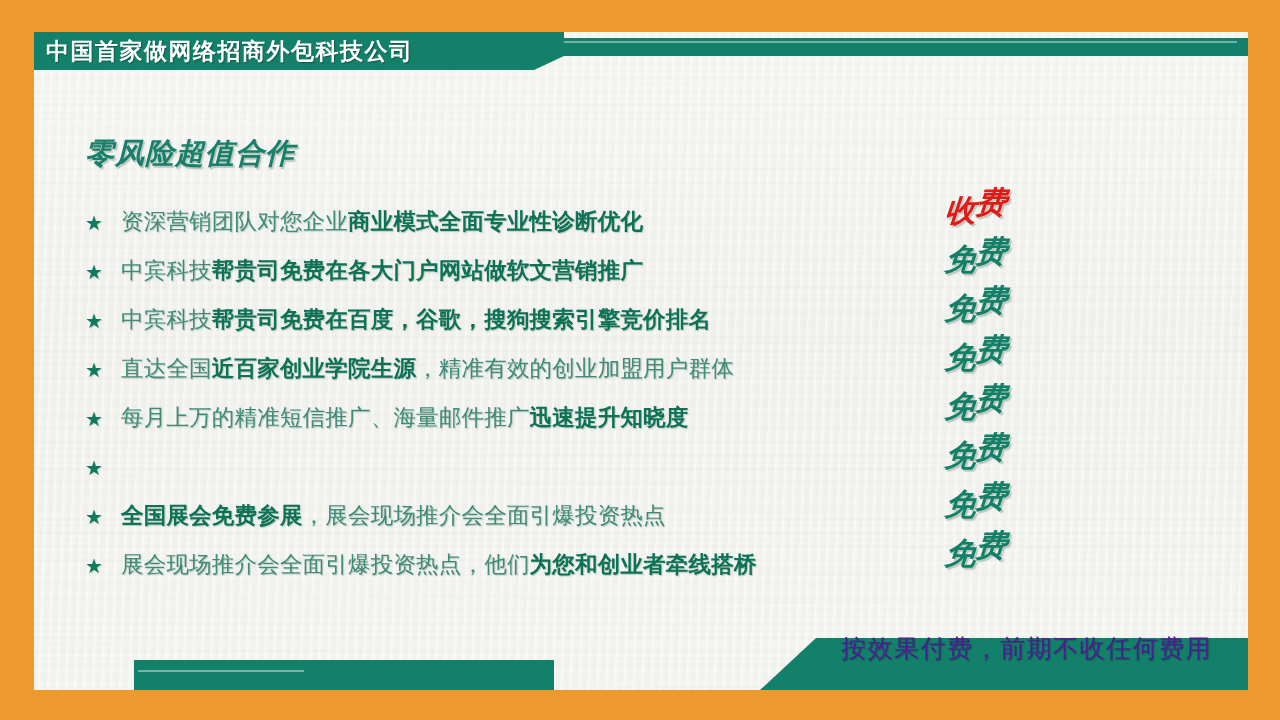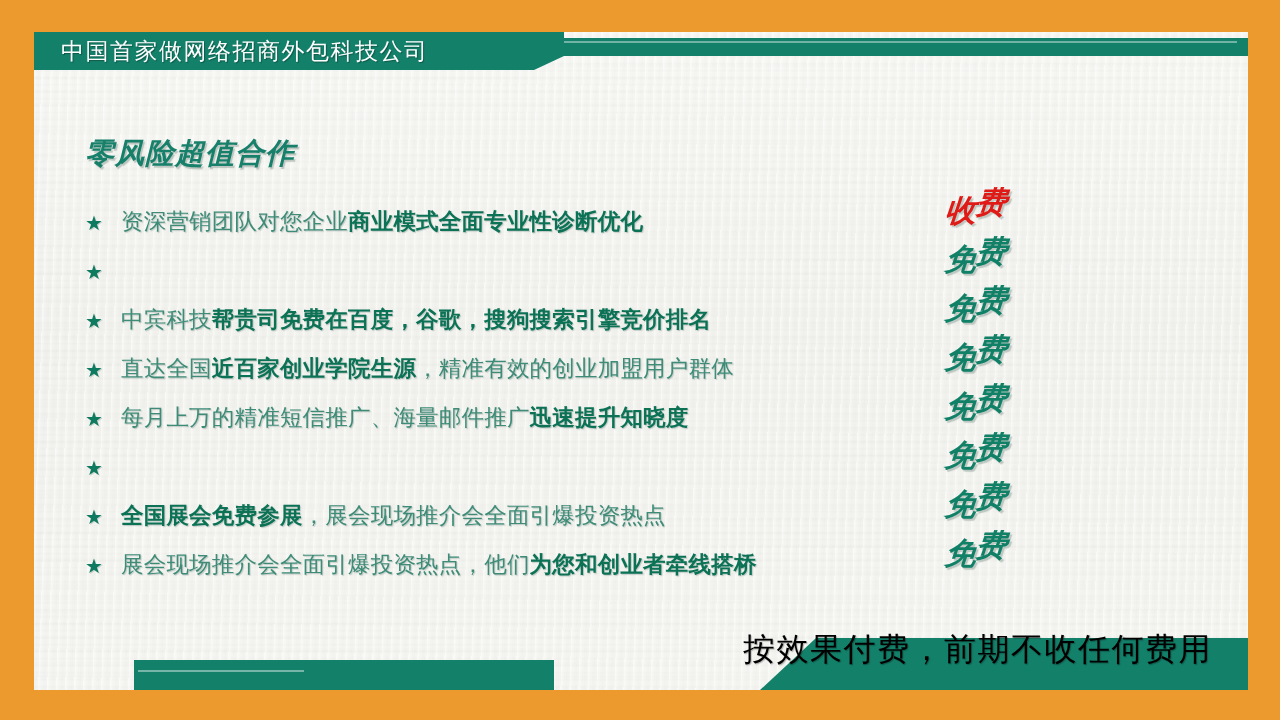--- a/index.html
+++ b/index.html
@@ -54,22 +54,22 @@
   }
   .hdr-tail{
     position:absolute; left:505px; top:6px; width:709px; height:18px;
     background:#13806A;
   }
   .hdr-tail-line{
     position:absolute; left:513px; top:9px; width:690px; height:2px;
     background:rgba(255,255,255,0.40);
   }
   .hdr-title{
-    position:absolute; left:27px; top:4px;
-    font-size:23px; font-weight:normal; color:#FFFFFF;
+    position:absolute; left:12px; top:4px;
+    font-size:23px; font-weight:bold; color:#FFFFFF;
     letter-spacing:1.5px;
     text-shadow:1px 1px 1px rgba(0,0,0,0.30);
     white-space:nowrap;
   }
 
   
   .sec-title{
     position:absolute; left:85px; top:134px;
     font-size:29px; font-weight:bold; color:#17806A;
     letter-spacing:1px;
@@ -138,22 +138,22 @@
   }
   .ftr-tail2{
     position:absolute; left:102px; bottom:0; width:420px; height:30px;
     background:#13806A;
   }
   .ftr-line{
     position:absolute; left:106px; bottom:18px; width:166px; height:2px;
     background:rgba(255,255,255,0.42);
   }
   .ftr-text{
-    position:absolute; right:36px; bottom:18px;
-    font-size:32px; color:#000000; font-weight:normal;
+    position:absolute; right:36px; bottom:25px;
+    font-size:25px; color:#4c1d95; font-weight:normal;
     letter-spacing:1.5px; white-space:nowrap;
     text-shadow:1px 1px 1px rgba(0,0,0,0.28);
   }
 </style>
 </head>
 <body>
 
 <div class="slide">
 
   <div class="canvas"></div>
@@ -167,20 +167,21 @@
 
   <div class="sec-title">零风险超值合作</div>
 
   <div class="list">
       <div class="row">
         <div class="star">★</div>
         <div class="rowtext"><span>资深营销团队对您企业</span><b>商业模式全面专业性诊断优化</b></div>
       </div>
       <div class="row">
         <div class="star">★</div>
+        <div class="rowtext"><span>中宾科技</span><b>帮贵司免费在各大门户网站做软文营销推广</b></div>
       </div>
       <div class="row">
         <div class="star">★</div>
         <div class="rowtext"><span>中宾科技</span><b>帮贵司免费在百度，谷歌，搜狗搜索引擎竞价排名</b></div>
       </div>
       <div class="row">
         <div class="star">★</div>
         <div class="rowtext"><span>直达全国</span><b>近百家创业学院生源</b><span>，精准有效的创业加盟用户群体</span></div>
       </div>
       <div class="row">

